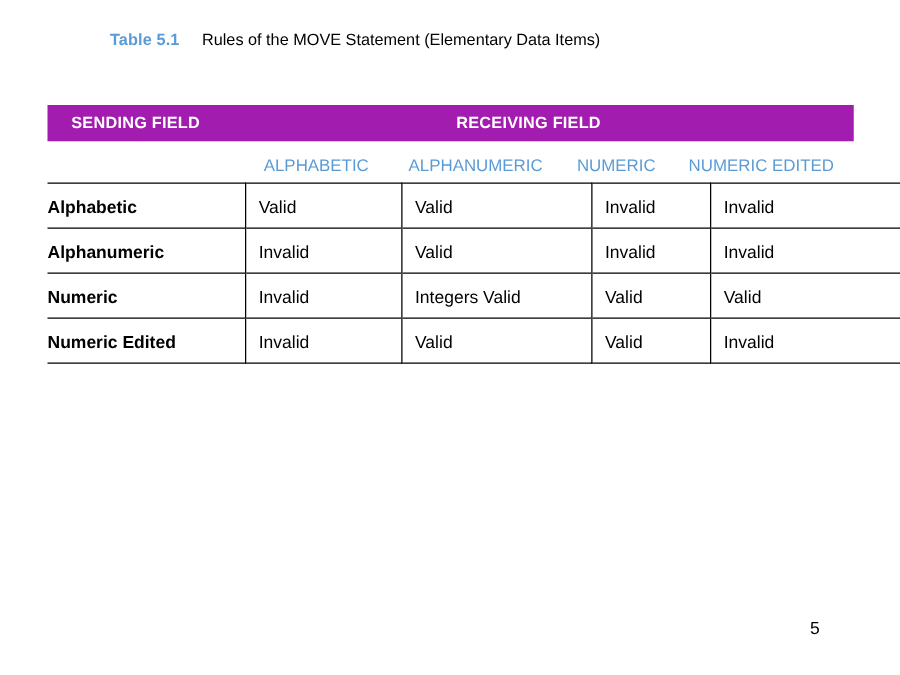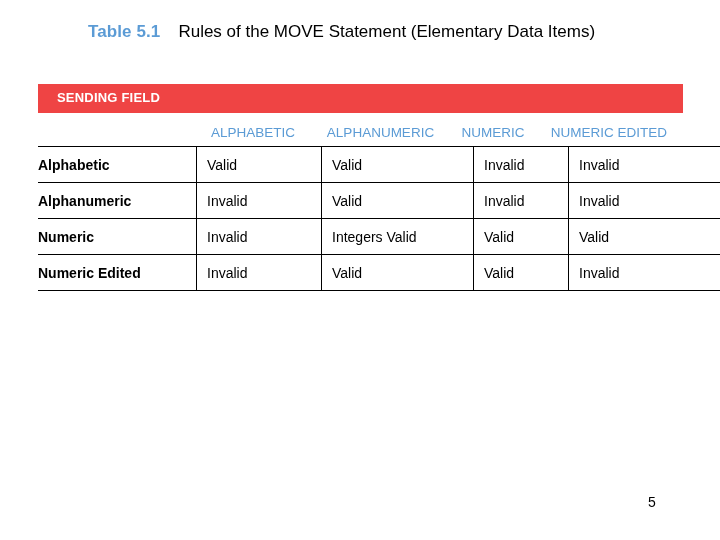--- a/index.html
+++ b/index.html
@@ -16,21 +16,21 @@
     font-family: "Liberation Sans", sans-serif;
     color: #000000;
   }
 
   
   .title-line {
     position: absolute;
     left: 88px;
     top: 22px;
     white-space: nowrap;
-    font-size: 17px;
+    font-size: 13px;
     line-height: 20px;
   }
   .title-label {
     color: #5b9bd5;
     font-weight: bold;
     letter-spacing: 0.1px;
   }
   .title-gap {
     display: inline-block;
     width: 18px;
@@ -40,21 +40,21 @@
     font-weight: normal;
   }
 
   
   .banner {
     position: absolute;
     left: 38px;
     top: 84px;
     width: 645px;
     height: 29px;
-    background: #ef4444;
+    background: #a21caf;
   }
   .banner-sending {
     position: absolute;
     left: 19px;
     top: 6px;
     font-size: 13px;
     font-weight: bold;
     color: #ffffff;
     letter-spacing: 0.2px;
     white-space: nowrap;
@@ -136,20 +136,21 @@
 </style>
 </head>
 <body>
 
 <div class="title-line">
   <span class="title-label">Table 5.1</span><span class="title-gap"></span><span class="title-text">Rules of the MOVE Statement (Elementary Data Items)</span>
 </div>
 
 <div class="banner">
   <span class="banner-sending">SENDING FIELD</span>
+  <span class="banner-receiving">RECEIVING FIELD</span>
 </div>
 
 <div class="colheads">
   <div class="ch ch-spacer"></div>
   <div class="ch ch-1">ALPHABETIC</div>
   <div class="ch ch-2">ALPHANUMERIC</div>
   <div class="ch ch-3">NUMERIC</div>
   <div class="ch ch-4">NUMERIC  EDITED</div>
 </div>
 

